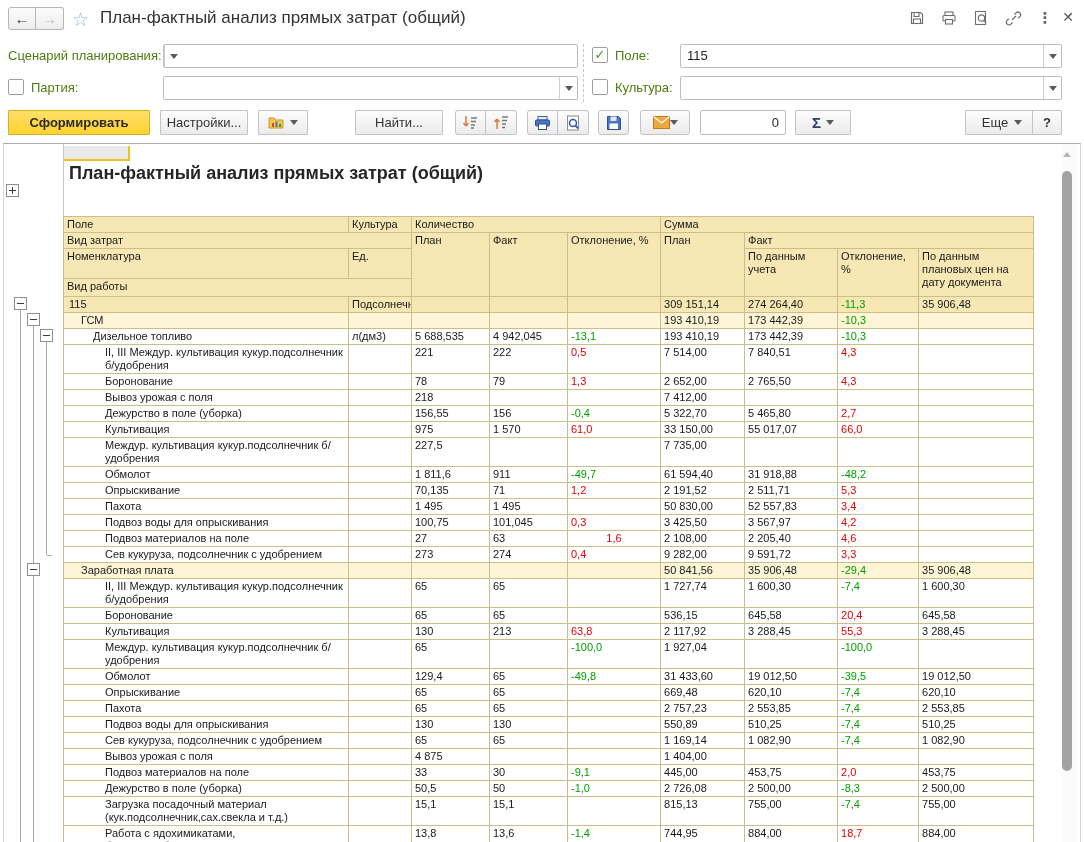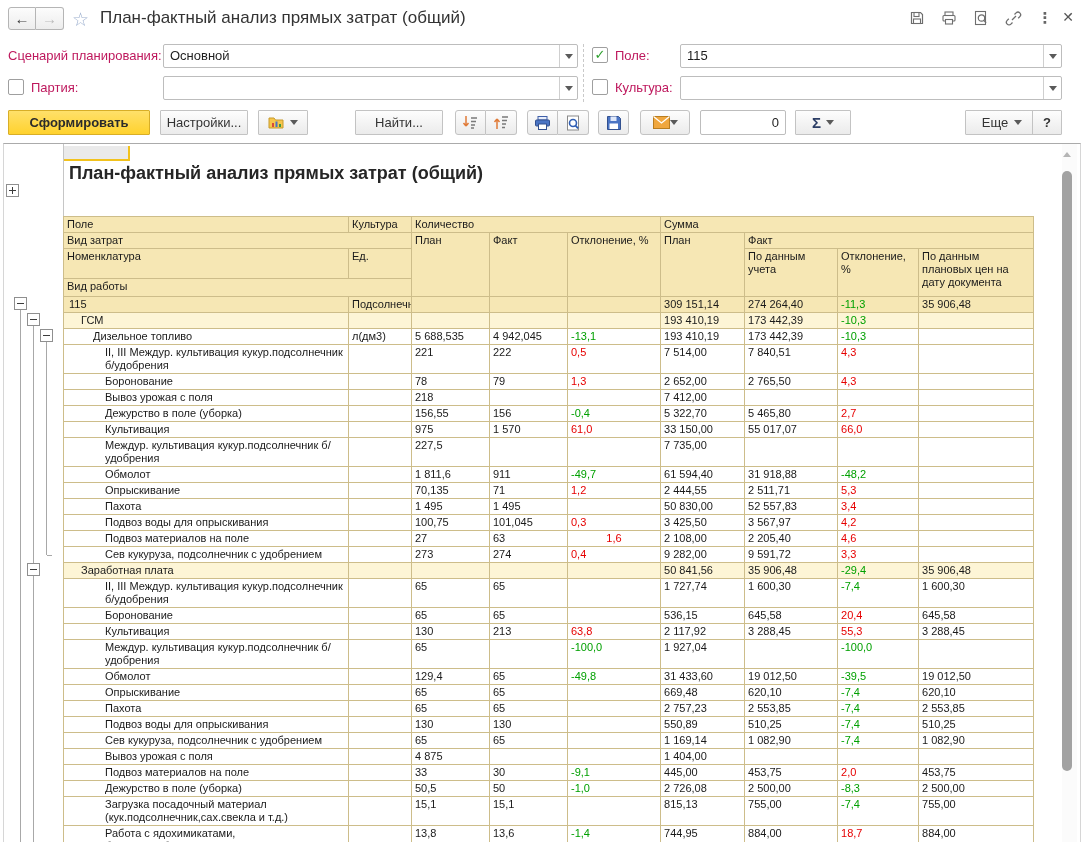--- a/index.html
+++ b/index.html
@@ -15,21 +15,21 @@
   .navbtn.back { border-radius:3px 0 0 3px; color:#3a3a3a; }
   .navbtn.fwd  { border-radius:0 3px 3px 0; border-left:none; color:#bcbcbc; }
   .star { position:absolute; left:72px; top:8px; font-size:19px; color:#9db0cf; }
   .wtitle { position:absolute; left:100px; top:8px; font-size:17px; color:#333; }
   .tb-icons { position:absolute; right:30px; top:9px; display:flex; gap:14px; align-items:center; }
   .tb-ic { width:18px; height:18px; display:flex; align-items:center; justify-content:center; color:#6e6e6e; }
   .kebab { font-size:15px; font-weight:bold; color:#666; letter-spacing:0; }
   .closex { position:absolute; right:8px; top:9px; font-size:14px; color:#555; width:16px; text-align:center; }
 
   
-  .flabel { position:absolute; font-size:13px; color:#be185d; line-height:24px; }
+  .flabel { position:absolute; font-size:13px; color:#4d7c0f; line-height:24px; }
   .combo { position:absolute; height:24px; border:1px solid #bdbdbd; border-radius:2px; background:#fff; display:flex; }
   .combo .val { flex:1; font-size:13px; color:#1e1e1e; line-height:22px; padding:0 6px; overflow:hidden; white-space:nowrap; }
   .combo .drop { width:18px; border-left:1px solid #cfcfcf; display:flex; align-items:center; justify-content:center; }
   .arr { width:0; height:0; border-left:4px solid transparent; border-right:4px solid transparent; border-top:5px solid #5a5a5a; }
   .chk { position:absolute; width:16px; height:16px; border:1px solid #9f9f9f; border-radius:2px; background:#fff;
          display:flex; align-items:center; justify-content:center; }
   .chk .tick { font-size:13px; font-weight:bold; color:#2ca02c; line-height:1; margin-top:-1px; }
   .vsep { position:absolute; left:583px; top:44px; height:58px; border-left:1px dashed #c9c9c9; }
 
   
@@ -127,21 +127,20 @@
             <path d="M7.5 12.5l-1.6 1.6a2.6 2.6 0 01-3.7-3.7l1.6-1.6" fill="none" stroke="#6e6e6e" stroke-width="1.3"></path>
           </svg>
       </div>
       <div class="tb-ic kebab">⋮</div>
     </div>
     <div class="closex">✕</div>
   </div>
 
   <div class="flabel" style="left:8px; top:44px;">Сценарий планирования:</div>
   <div class="combo" style="left:163px; top:44px; width:415px;">
-    <div class="val">Основной</div>
     <div class="drop">
         <span class="arr"></span>
       </div>
   </div>
   <div class="chk" style="left:592px; top:47px;">
       <span class="tick">✓</span>
     </div>
   <div class="flabel" style="left:615px; top:44px;">Поле:</div>
   <div class="combo" style="left:680px; top:44px; width:382px;">
     <div class="val">115</div>
@@ -412,21 +411,21 @@
             <td class="num">31 918,88</td>
             <td class="num" style="color: rgb(0, 160, 0);">-48,2</td>
             <td class="num"></td>
           </tr>
           <tr class="rh">
             <td class="" style="padding-left: 41px;">Опрыскивание</td>
             <td class=""></td>
             <td class="num">70,135</td>
             <td class="num">71</td>
             <td class="num" style="color: rgb(230, 0, 0);">1,2</td>
-            <td class="num">2 444,55</td>
+            <td class="num">2 191,52</td>
             <td class="num">2 511,71</td>
             <td class="num" style="color: rgb(230, 0, 0);">5,3</td>
             <td class="num"></td>
           </tr>
           <tr class="rh">
             <td class="" style="padding-left: 41px;">Пахота</td>
             <td class=""></td>
             <td class="num">1 495</td>
             <td class="num">1 495</td>
             <td class="num"></td>

